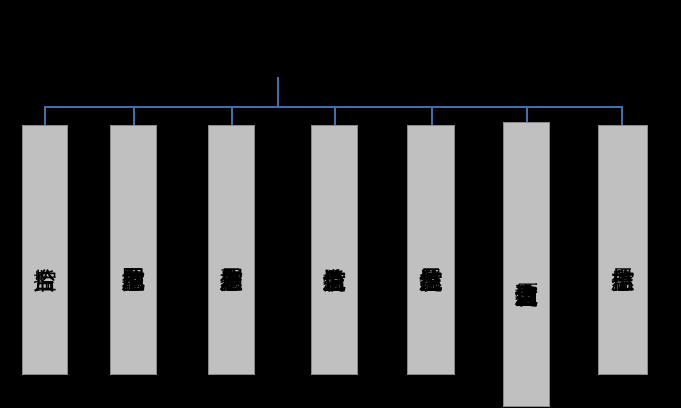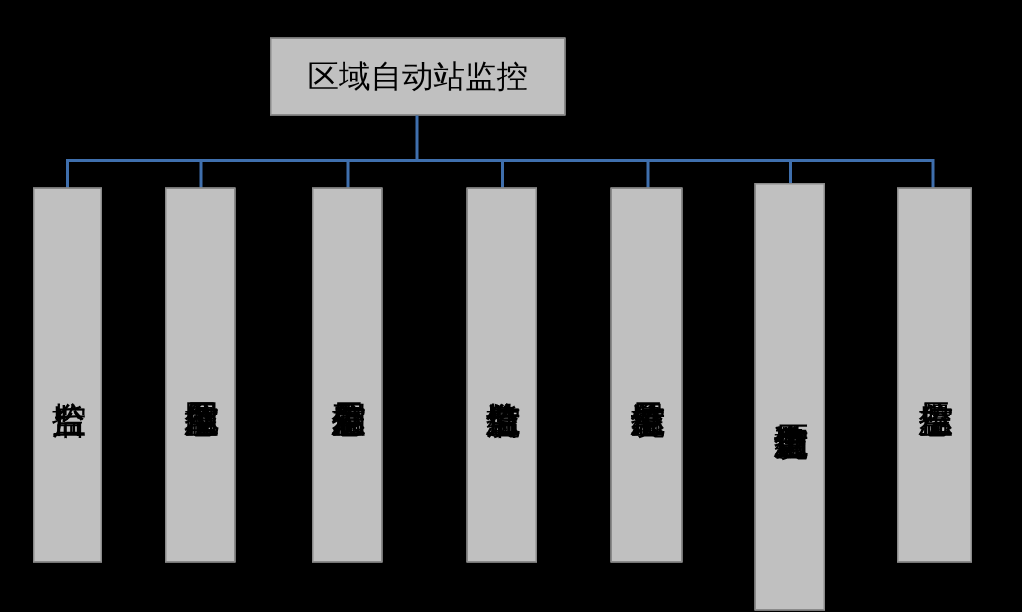--- a/index.html
+++ b/index.html
@@ -61,23 +61,20 @@
     background: #3f6fad;
   }
   .v-line { width: 2px; }
   .h-line { height: 2px; }
 </style>
 </head>
 <body>
 
 <div id="canvas">
 
-  <div class="node" id="node-root">
-    <span class="node-label">区域自动站监控</span>
-  </div>
 
   <div class="connector v-line" style="left:277px; top:77px; height:30px;"></div>
 
   <div class="connector h-line" style="left:44px; top:106px; width:578px;"></div>
 
   <div class="connector v-line" style="left:44px; top:106px; height:19px;"></div>
   <div class="connector v-line" style="left:133px; top:106px; height:19px;"></div>
   <div class="connector v-line" style="left:231px; top:106px; height:19px;"></div>
   <div class="connector v-line" style="left:334px; top:106px; height:19px;"></div>
   <div class="connector v-line" style="left:431px; top:106px; height:19px;"></div>

